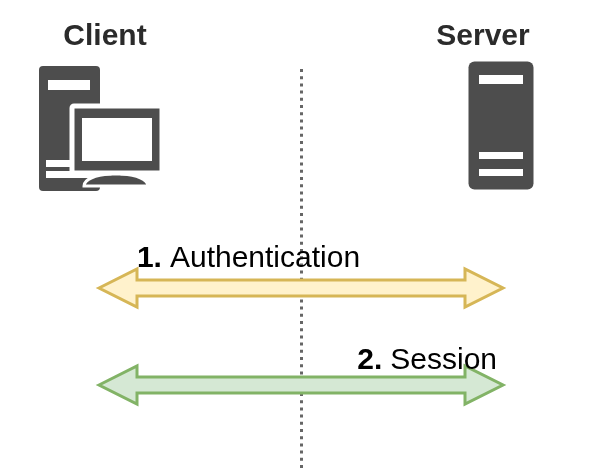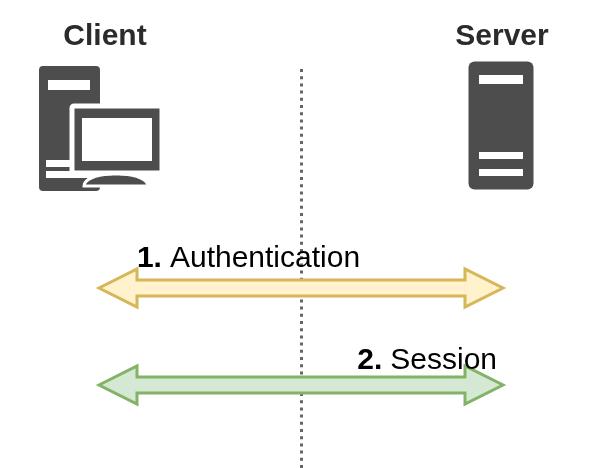--- a/index.html
+++ b/index.html
@@ -6,21 +6,21 @@
   .canvas{
     position:relative;width:605px;height:468px;background:#ffffff;
     font-family:"Liberation Sans", sans-serif;overflow:hidden;margin-top:8px;
   }
   .node-title{
     position:absolute;top:12px;width:200px;text-align:center;
     font-size:30px;font-weight:bold;line-height:30px;color:#2b2b2b;
     letter-spacing:0px;white-space:nowrap;
   }
   .node-title.client{left:5px;}
-  .node-title.server{left:402px;}
+  .node-title.server{left:383px;}
   .client-icon{position:absolute;left:38px;top:57px;width:128px;height:128px;overflow:visible;}
   .server-icon{position:absolute;left:467px;top:52px;width:68px;height:131px;overflow:visible;}
   .divider{position:absolute;left:300px;top:61px;width:3px;height:403px;z-index:0;overflow:visible;}
   .arrow{position:absolute;left:96px;width:410px;height:46px;z-index:2;overflow:visible;}
   .arrow.a1{top:257px;}
   .arrow.a2{top:354px;}
   .msg-label{
     position:absolute;left:0;width:497px;text-align:center;z-index:3;
     font-size:30px;line-height:30px;color:#000;white-space:nowrap;
   }

